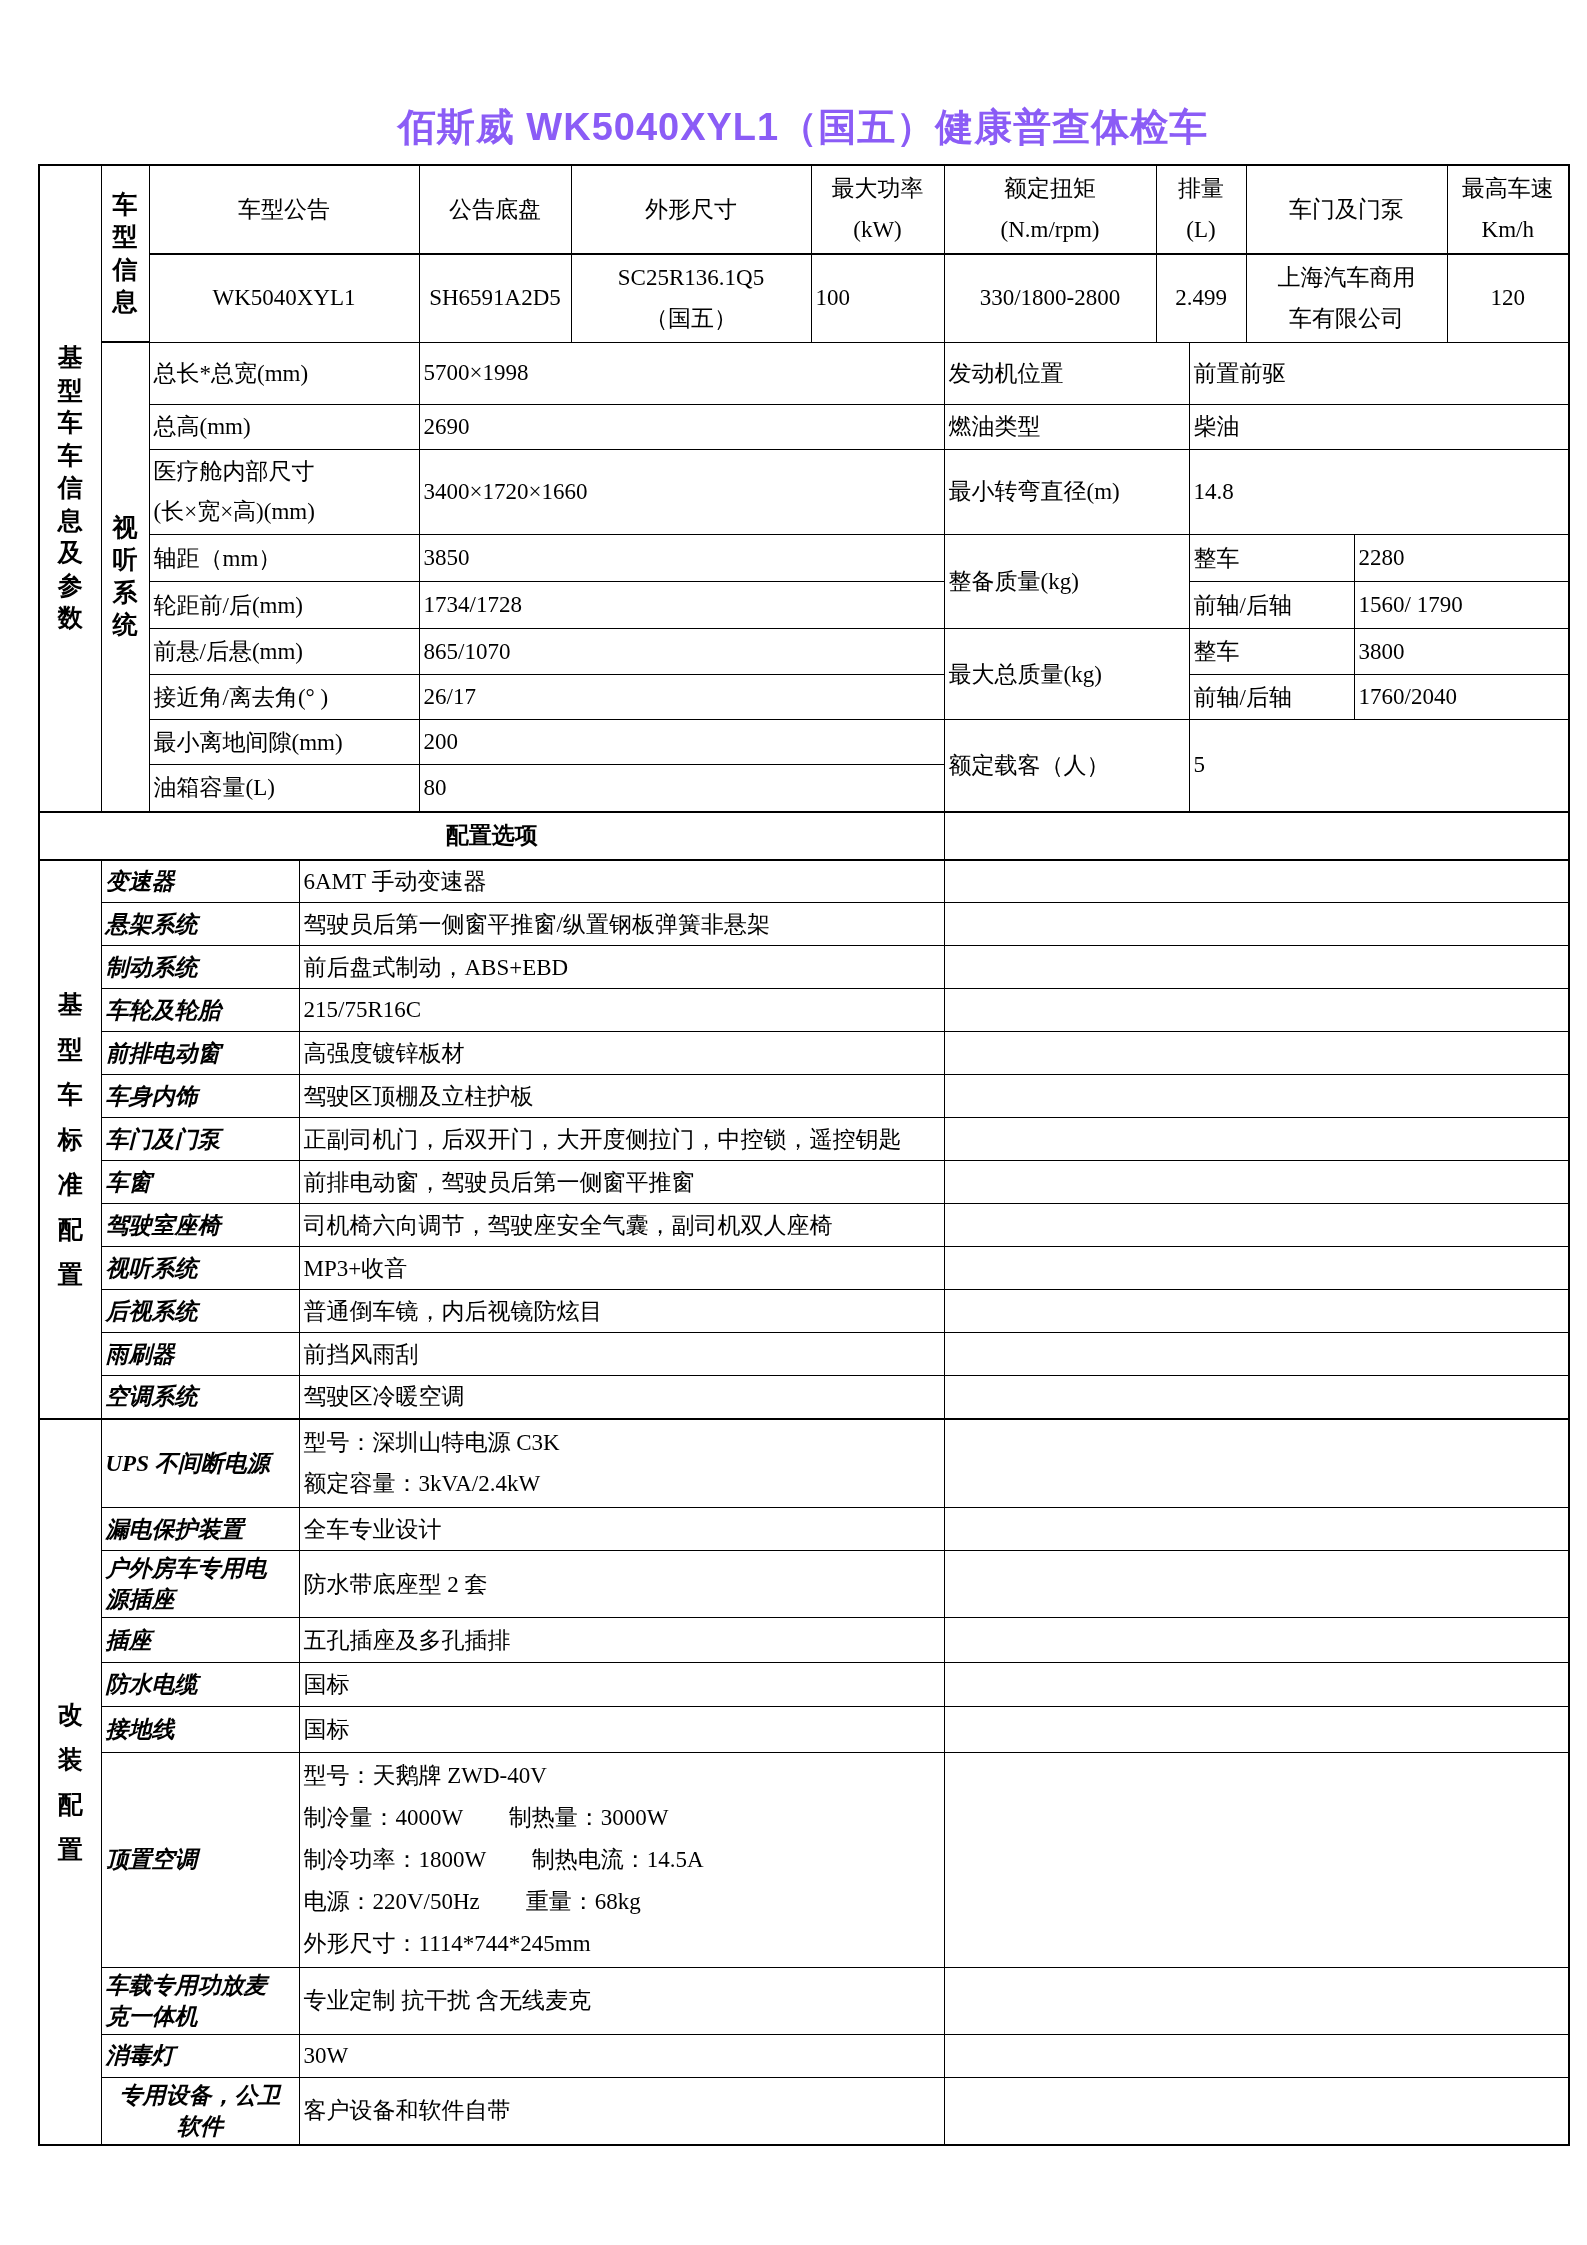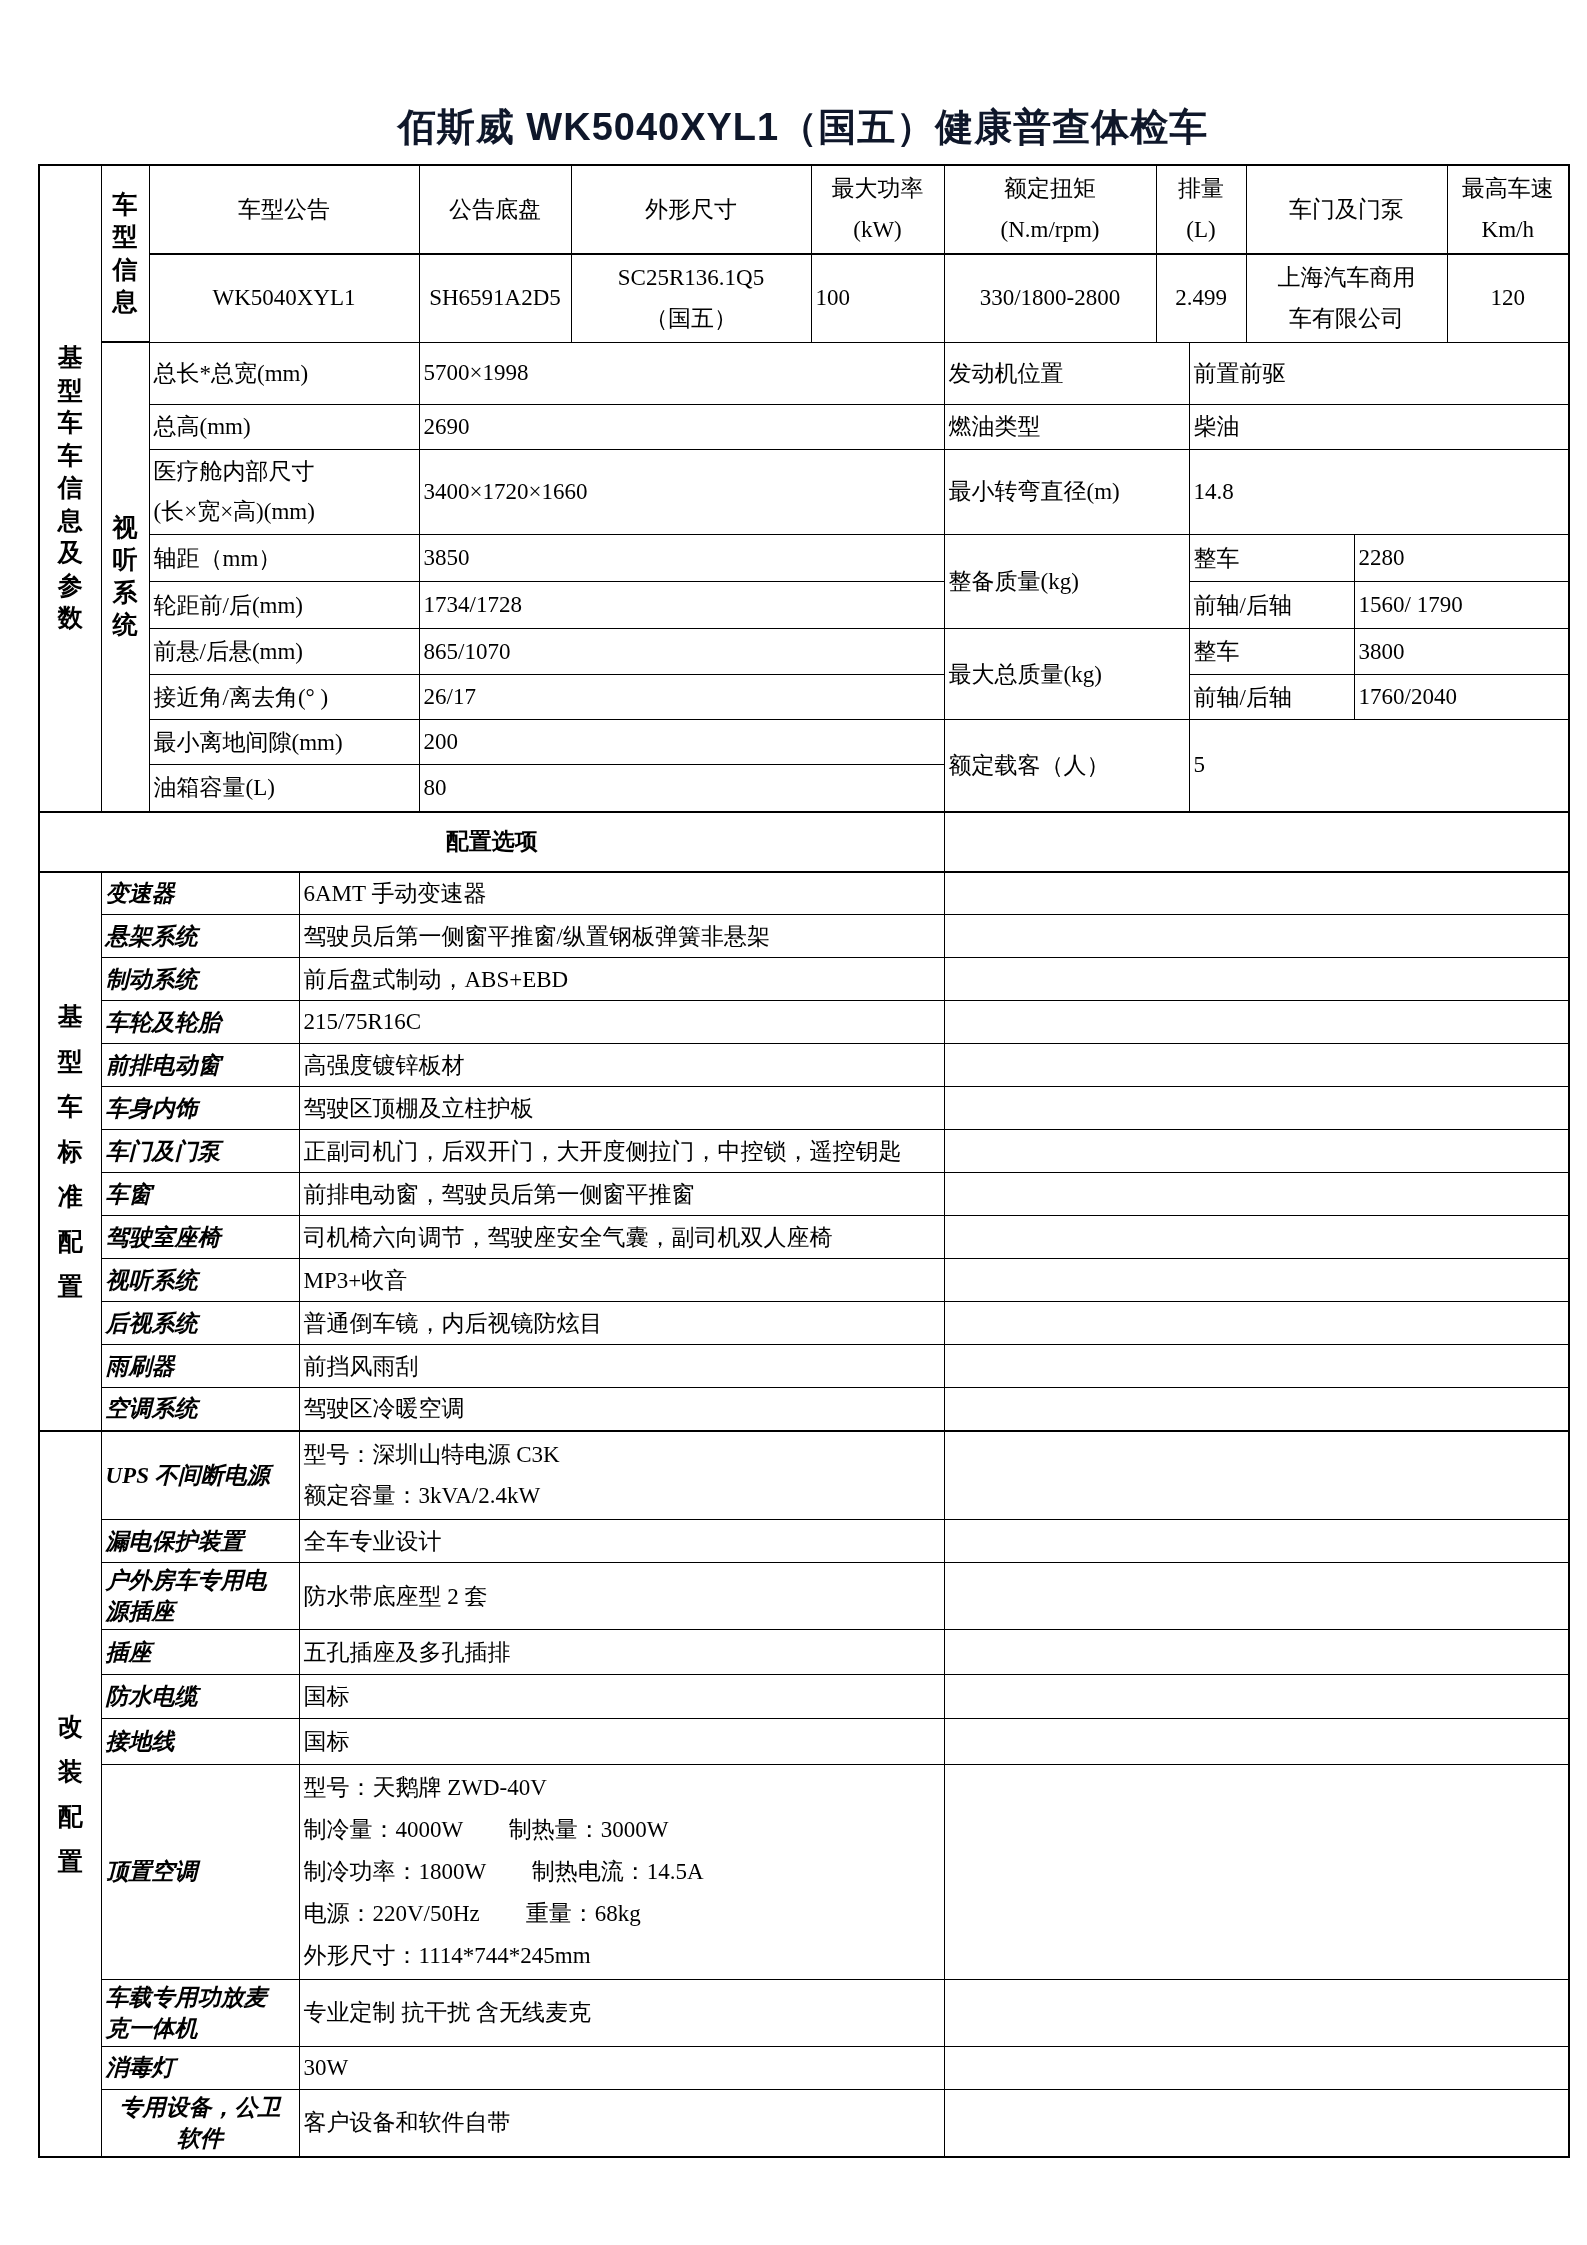--- a/index.html
+++ b/index.html
@@ -15,21 +15,21 @@
   .title{
     width:1530px;
     margin:0 0 0 38px;
     padding-top:104px;
     text-align:center;
     font-family:"Liberation Sans","DejaVu Sans",sans-serif;
     font-weight:900;
     font-size:38px;
     line-height:46px;
     letter-spacing:1px;
-    color:#0f172a;
+    color:#8b5cf6;
   }
   table.spec{
     table-layout:fixed;
     border-collapse:collapse;
     width:1530px;
     margin:14px 0 0 38px;
     border:2px solid #000;
   }
   table.spec td{
     border:1px solid #000;
@@ -174,21 +174,21 @@
       <td class="l pl10" colspan="2">最小离地间隙(mm)</td>
       <td class="l" colspan="3">200</td>
       <td class="l" colspan="2" rowspan="2">额定载客（人）</td>
       <td class="l" colspan="4" rowspan="2">5</td>
     </tr>
     <tr style="height:47px">
       <td class="l pl10" colspan="2">油箱容量(L)</td>
       <td class="l" colspan="3">80</td>
     </tr>
 
-    <tr class="sep" style="height:60px">
+    <tr class="sep" style="height:48px">
       <td class="c bold" colspan="7">配置选项</td>
       <td colspan="6"></td>
     </tr>
 
     <tr style="height:43px">
       <td class="vcell" rowspan="13">
             <div class="vlab vlh18">基型车标准配置</div>
           </td>
       <td class="name l" colspan="2">变速器</td>
       <td class="l" colspan="4">6AMT 手动变速器</td>

